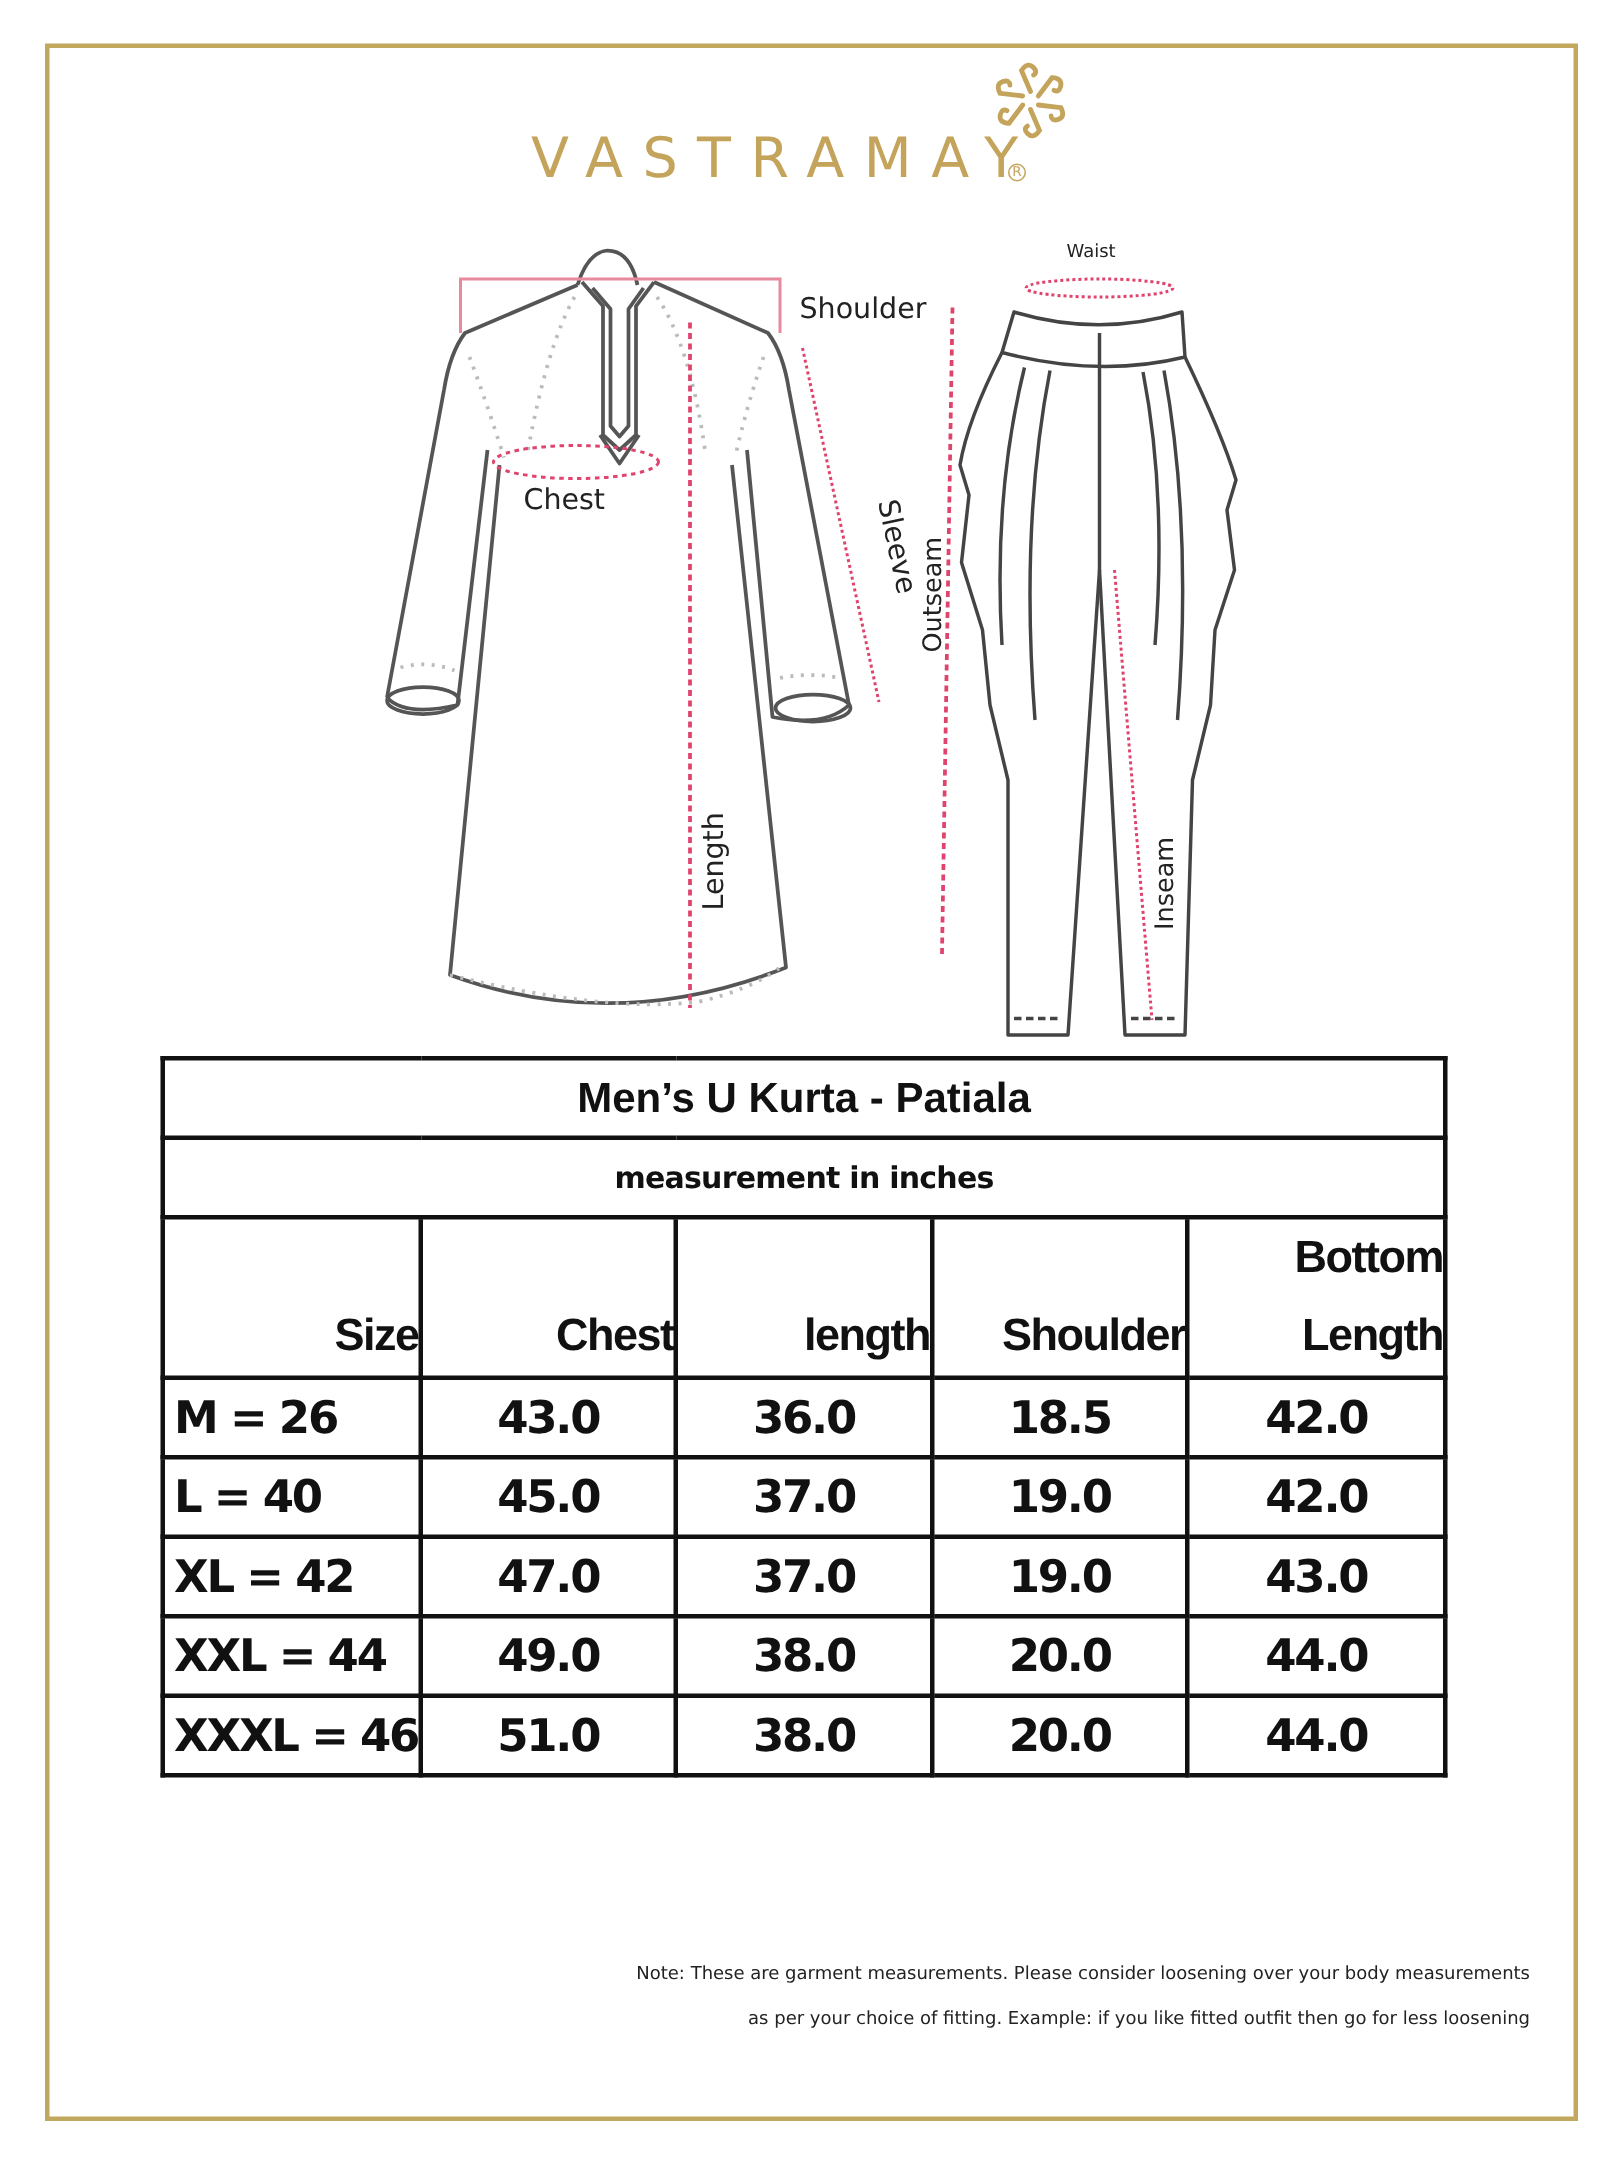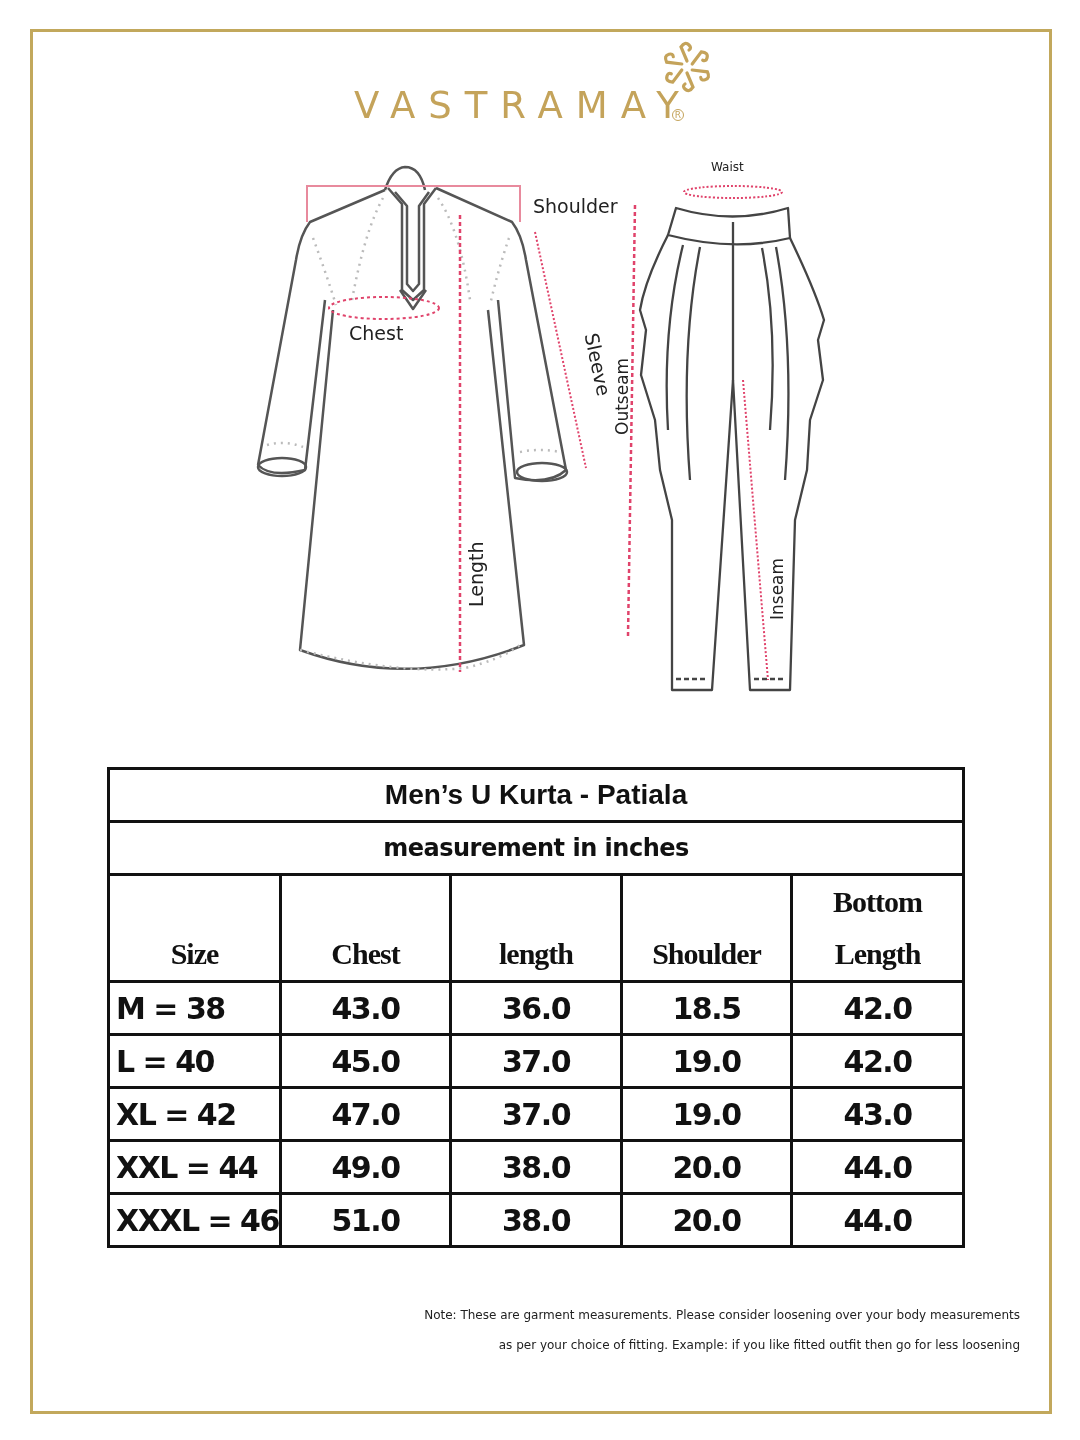--- a/index.html
+++ b/index.html
@@ -24,38 +24,38 @@
     line-height: 10px; text-align: center;
   }
   .emblem { position: absolute; left: 302px; top: -8px; width: 62px; height: 62px; }
   .illus { position: absolute; left: 0; top: 0; width: 1080px; height: 720px; }
   .lbl {
     position: absolute; font-family: "DejaVu Sans", sans-serif; font-size: 19px; color: #222;
     white-space: nowrap;
   }
   .vert { transform-origin: left top; }
   table.size {
-    position: absolute; left: 107px; top: 767px; width: 855px;
+    position: absolute; left: 107px; top: 704px; width: 855px;
     border-collapse: collapse; table-layout: fixed;
   }
   table.size td, table.size th {
     border: 3px solid #111; padding: 0; color: #111;
   }
   .t-title {
     height: 50px; text-align: center;
     font-family: "Liberation Sans", sans-serif; font-weight: bold; font-size: 28px;
   }
   .t-sub {
     height: 50px; text-align: center;
-    font-family: "DejaVu Sans", sans-serif; font-weight: bold; font-size: 24px;
+    font-family: "DejaVu Sans", sans-serif; font-weight: bold; font-size: 20px;
     letter-spacing: -0.5px;
   }
   .t-head {
-    height: 102px; vertical-align: bottom; text-align: center;
-    font-family: Liberation Serif, serif; font-weight: bold; font-size: 30px;
+    height: 102px; vertical-align: bottom; text-align: right;
+    font-family: Liberation Sans, sans-serif; font-weight: bold; font-size: 30px;
     line-height: 52px; letter-spacing: -1px; padding-bottom: 2px;
   }
   .t-cell {
     height: 50px; text-align: center;
     font-family: "DejaVu Sans", sans-serif; font-weight: bold; font-size: 30px;
     letter-spacing: -1.5px;
   }
   .t-cell.size-col { text-align: left; padding-left: 6px; }
   .note {
     position: absolute; right: 60px; top: 1300px; width: 980px; text-align: right;
@@ -168,21 +168,21 @@
     <td class="t-head">Size</td>
     <td class="t-head">Chest</td>
     <td class="t-head">length</td>
     <td class="t-head">Shoulder</td>
     <td class="t-head" style="line-height:52px;">
       <div>Bottom</div>
       <div>Length</div>
     </td>
   </tr>
   <tr>
-    <td class="t-cell size-col">M = 38</td>
+    <td class="t-cell size-col">M = 26</td>
     <td class="t-cell">43.0</td>
     <td class="t-cell">36.0</td>
     <td class="t-cell">18.5</td>
     <td class="t-cell">42.0</td>
   </tr>
   <tr>
     <td class="t-cell size-col">L = 40</td>
     <td class="t-cell">45.0</td>
     <td class="t-cell">37.0</td>
     <td class="t-cell">19.0</td>

